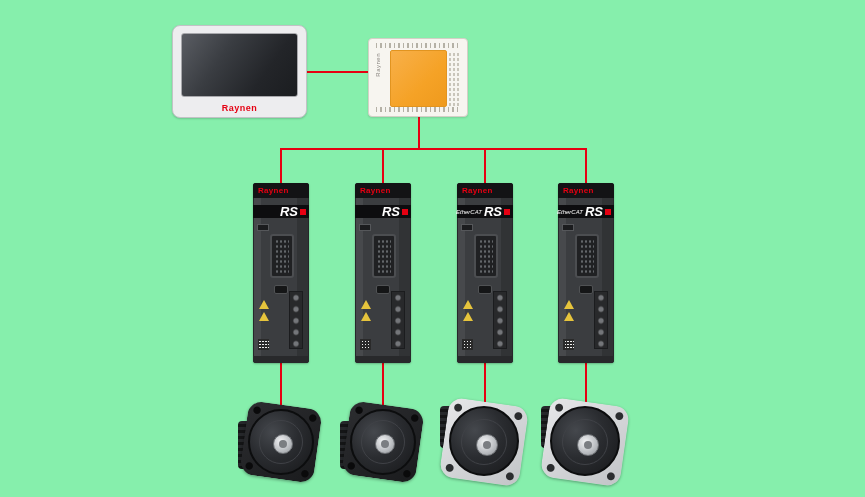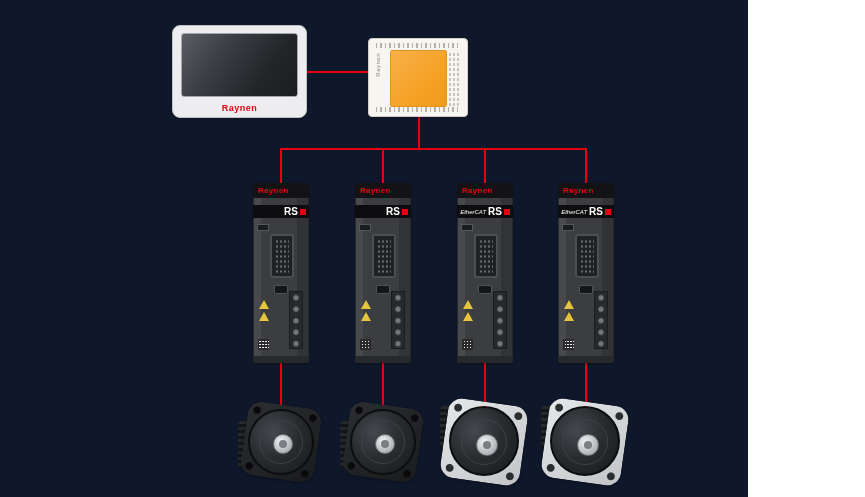--- a/index.html
+++ b/index.html
@@ -1,17 +1,17 @@
 <!DOCTYPE html>
 <html><head>
 <meta charset="utf-8">
 <style>
   * { box-sizing: border-box; margin: 0; padding: 0; }
   body { background: #ffffff; font-family: "Liberation Sans", sans-serif; }
-  .canvas { position: relative; width: 748px; height: 497px; background: #0f172a; overflow: hidden; }
+  .canvas { position: relative; width: 865px; height: 497px; background: #86efac; overflow: hidden; }
 
   
   .wire { position: absolute; background: #e60012; }
 
   
   .hmi { position: absolute; left: 172px; top: 25px; width: 135px; height: 93px;
          background: #ededef; border: 1px solid #c2c2c6; border-radius: 8px;
          box-shadow: 0 1px 2px rgba(0,0,0,.18); }
   .hmi-screen { position: absolute; left: 8px; top: 7px; width: 117px; height: 64px;
          border: 1px solid #a8a8ac; border-radius: 3px;
@@ -41,21 +41,21 @@
          background: linear-gradient(90deg, #47494c 0 8px, #3b3d40 8px 44px, #313335 44px);
          border-radius: 3px; box-shadow: inset 0 0 0 1px #26282a, 0 1px 2px rgba(0,0,0,.25); }
   .d-top { position: absolute; top: 0; left: 0; right: 0; height: 15px; background: #131315;
          border-radius: 3px 3px 0 0; }
   .d-brand { color: #e60012; font-size: 8px; font-weight: bold; line-height: 15px;
          padding-left: 5px; letter-spacing: .3px; display: block; }
   .d-stripe { position: absolute; top: 22px; left: 0; right: 0; height: 13px; background: #0d0d0f;
          display: flex; align-items: center; justify-content: flex-end; padding: 0 3px; gap: 2px; }
   .d-bus { color: #ffffff; font-size: 6px; font-style: italic; margin-right: auto; padding-left: 2px;
          white-space: nowrap; }
-  .d-badge { color: #ffffff; font-size: 10px; font-weight: bold; line-height: 13px; }
+  .d-badge { color: #ffffff; font-size: 13px; font-weight: bold; font-style: italic; line-height: 13px; }
   .d-badge-box { width: 6px; height: 6px; background: #e60012; display: inline-block; flex: 0 0 auto; }
   .d-display { position: absolute; left: 4px; top: 41px; width: 12px; height: 7px;
          background: #1b1c1e; border: 1px solid #55575a; }
   .d-connector { position: absolute; left: 17px; top: 51px; width: 24px; height: 44px;
          background: #202123; border: 2px solid #4c4e51; border-radius: 3px; }
   .d-connector::after { content: ""; position: absolute; inset: 3px;
          background-image: radial-gradient(#63666a .8px, transparent 1.2px);
          background-size: 4px 5px; }
   .d-port { position: absolute; left: 21px; top: 102px; width: 14px; height: 9px;
          background: #151617; border: 1px solid #505254; border-radius: 2px; }

